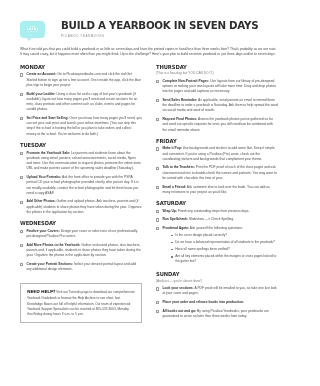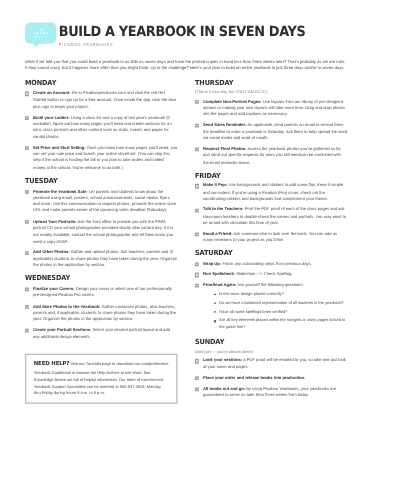--- a/index.html
+++ b/index.html
@@ -12,21 +12,22 @@
   }
   #page {
     position: relative;
     width: 298px; height: 386px;
     padding: 18px 20px 8px 20px;
   }
 
   
   .header {
     display: flex;
-    gap: 2px;
+    align-items: center;
+    gap: 16px;
     height: 22px;
     margin-bottom: 7px;
   }
   .logo-bubble {
     position: relative;
     width: 25px; height: 17px;
     background: #a8f0ef;
     border-radius: 4px;
     flex: 0 0 auto;
     display: flex;

